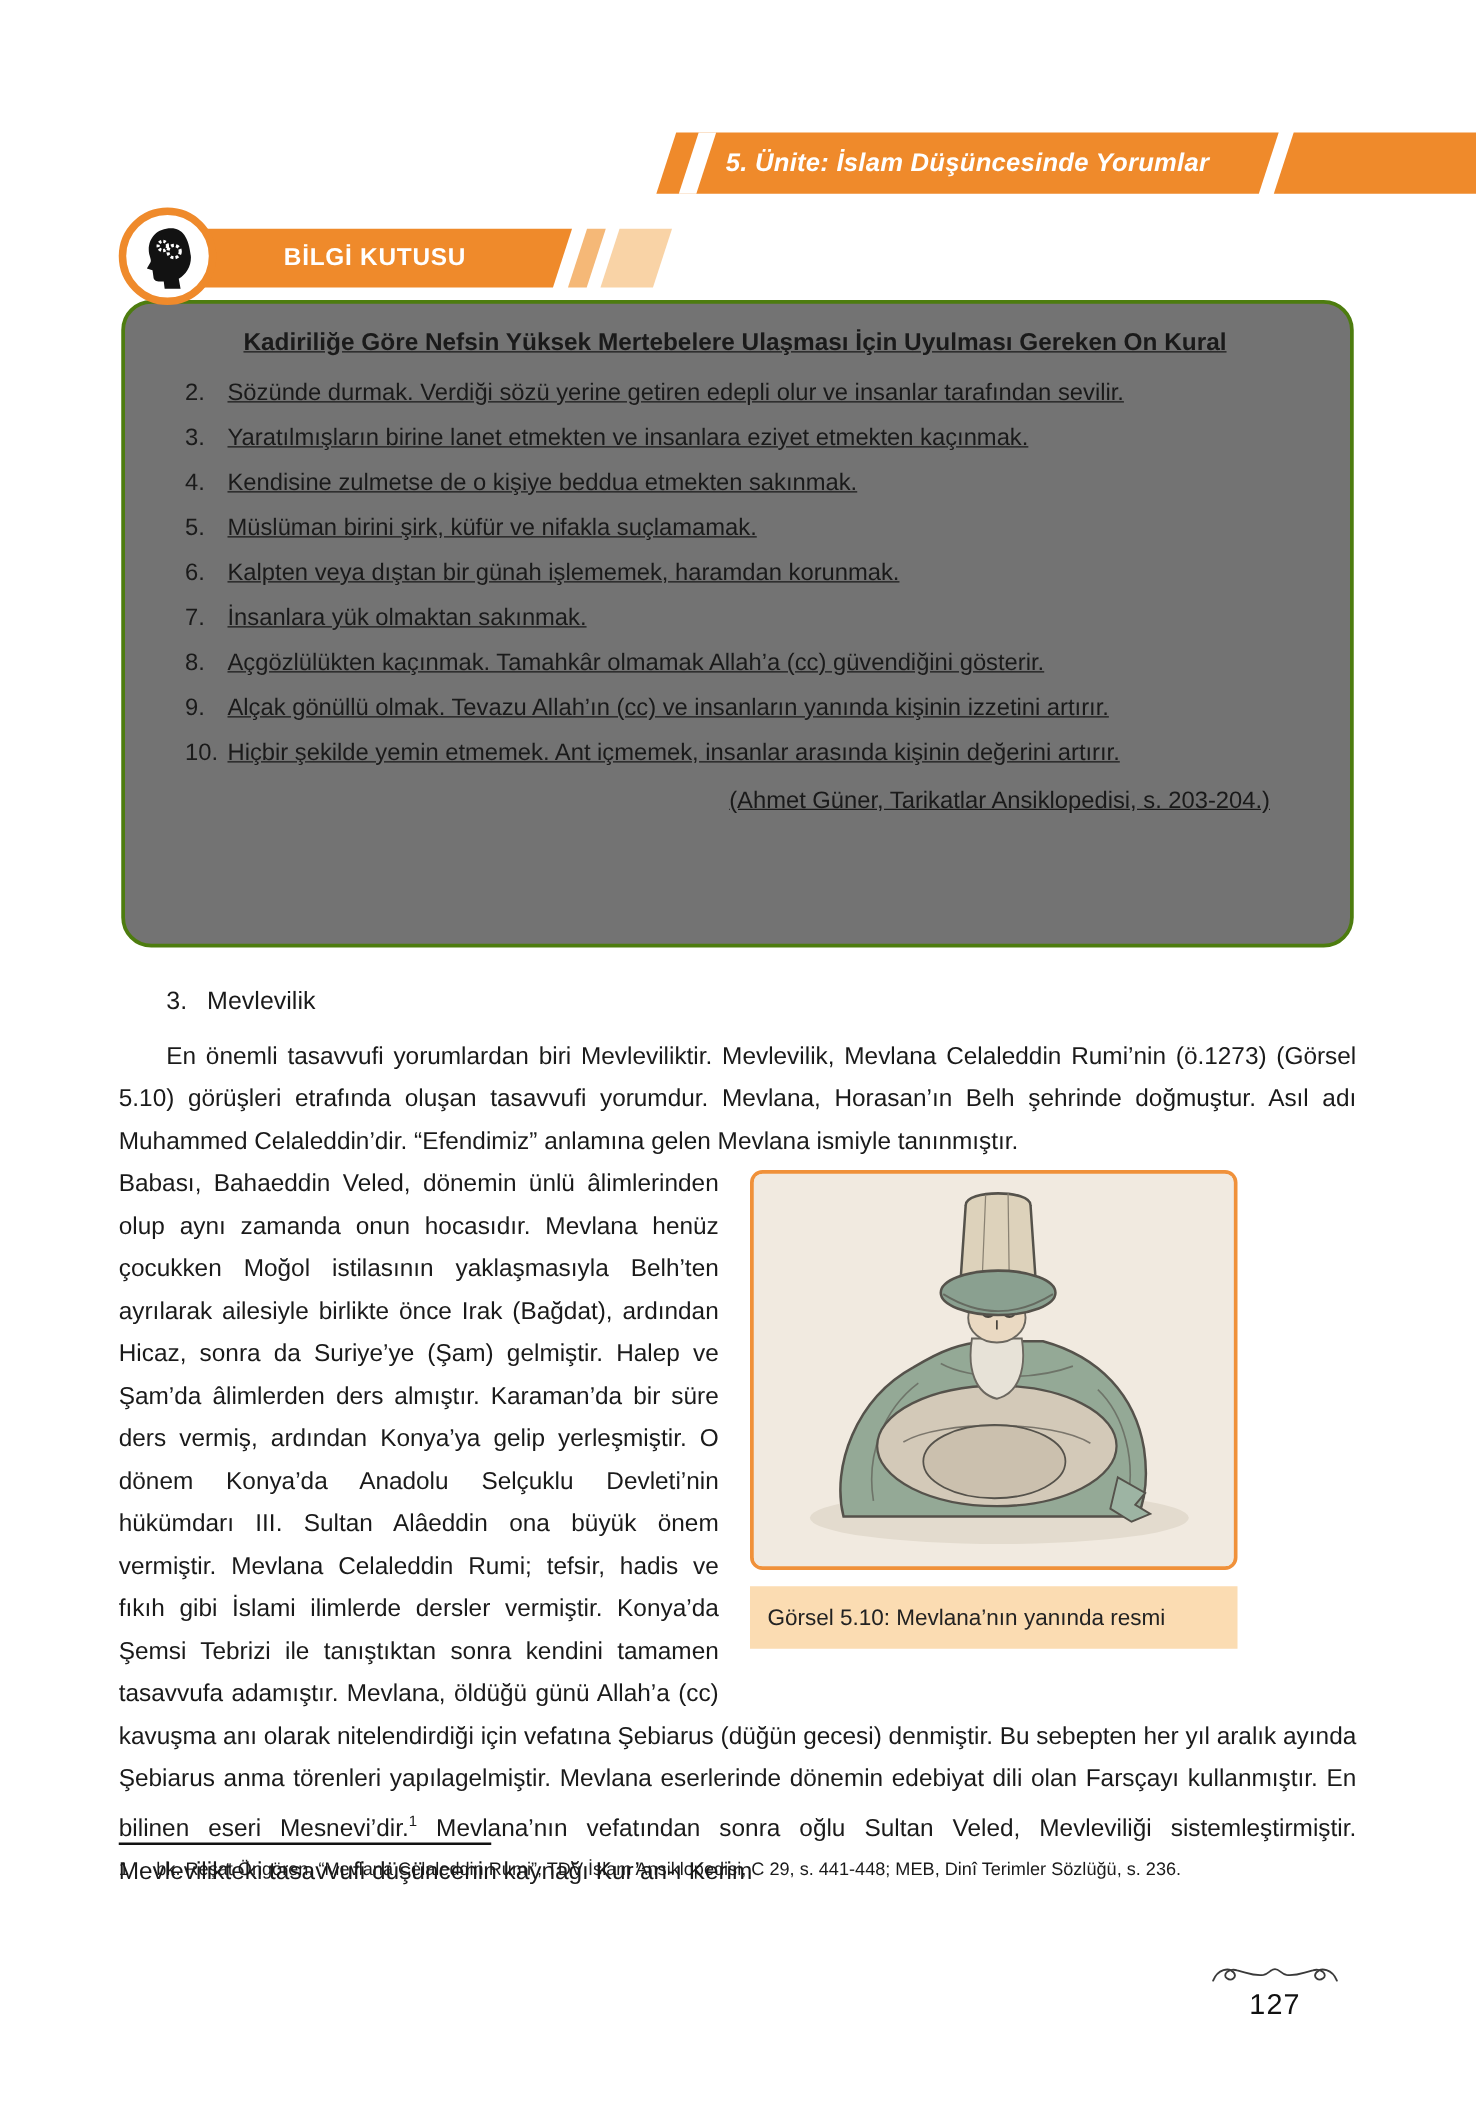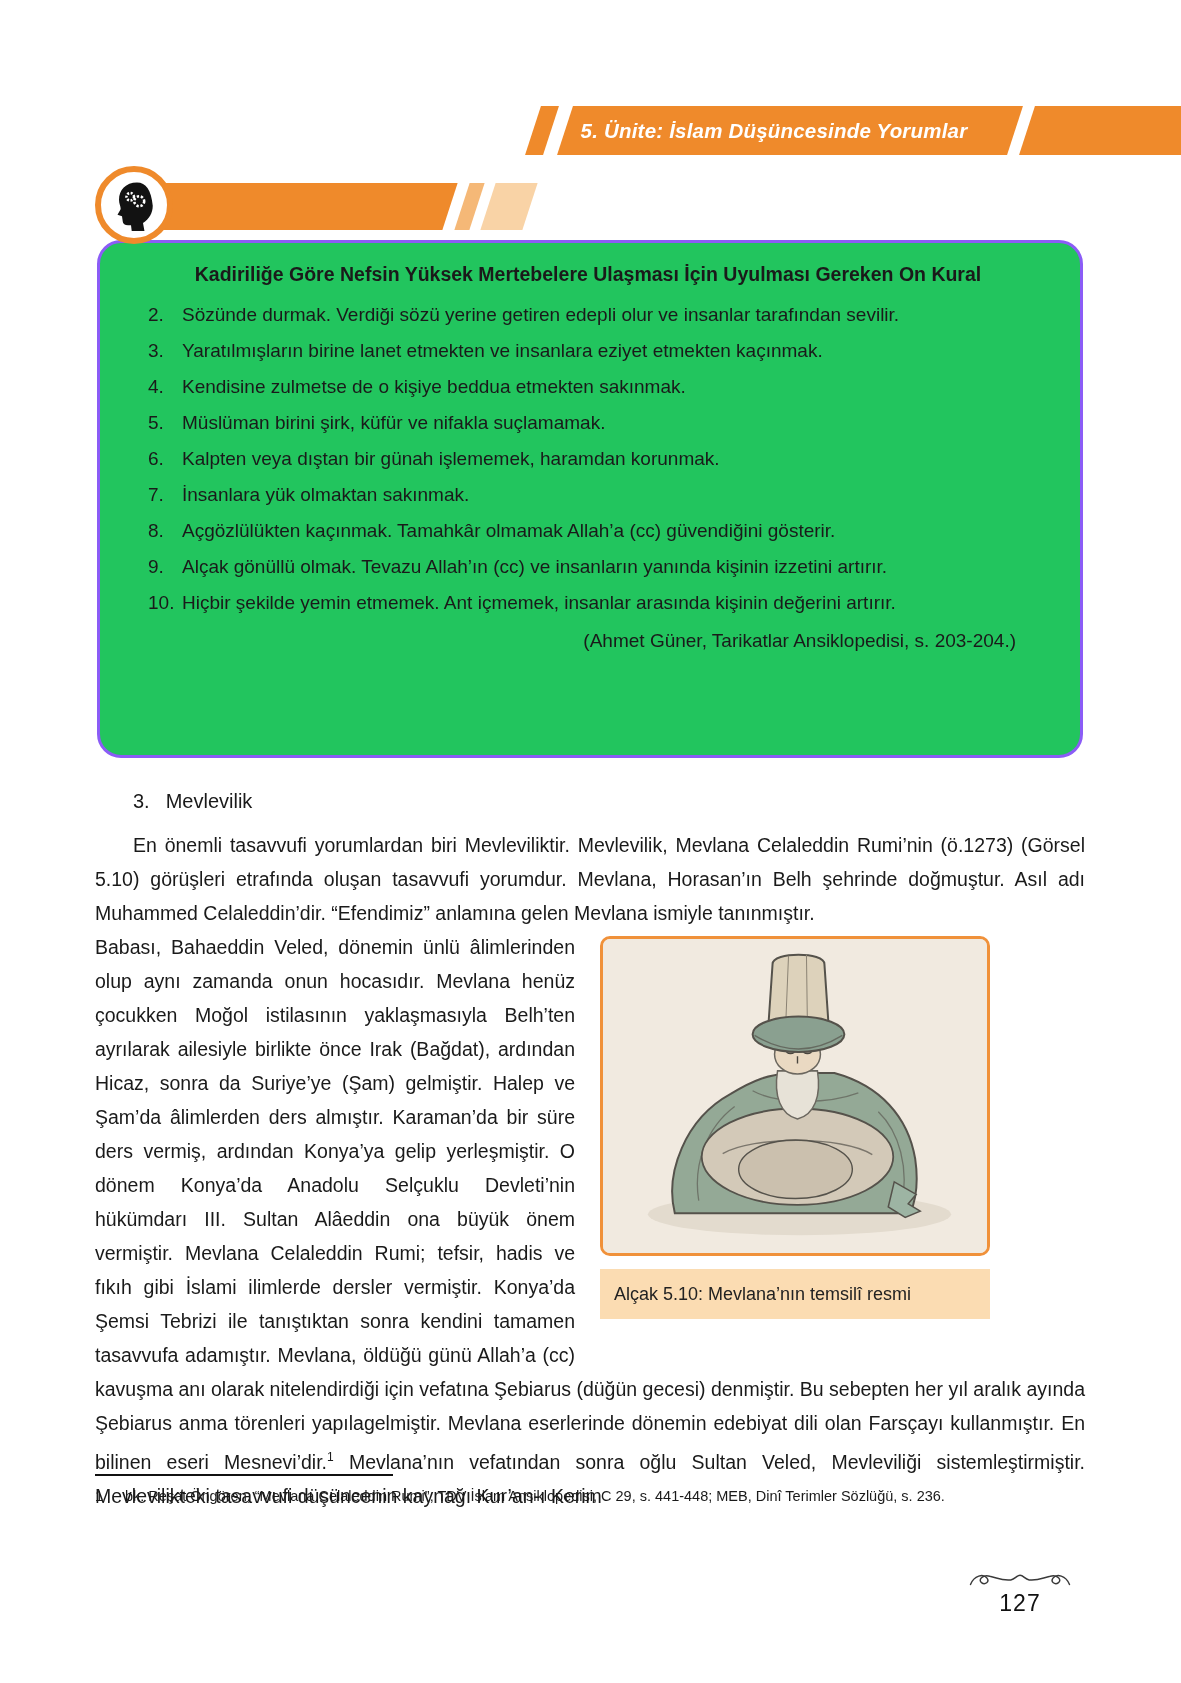--- a/index.html
+++ b/index.html
@@ -20,23 +20,23 @@
   .bk-piece{position:absolute;top:0;height:47px;transform:skewX(-18deg);}
   .bk-main{left:128px;width:322px;background:#EF8A2B;}
   .bk-s1{left:462px;width:15px;background:#F5B877;}
   .bk-s2{left:488px;width:42px;background:#F9D3A6;}
   .bk-text{position:absolute;left:150px;top:0;width:300px;line-height:47px;text-align:center;
            color:#fff;font-weight:bold;font-size:19.5px;letter-spacing:.6px;z-index:3;}
   .bk-icon{position:absolute;left:95px;top:166px;width:66px;height:66px;border-radius:50%;
            background:#fff;border:6px solid #EF8A2B;z-index:4;display:flex;align-items:center;justify-content:center;}
 
   
-  .info-box{position:absolute;left:97px;top:240px;width:986px;height:518px;background:#22c55e;
-            border:3px solid #8b5cf6;border-radius:24px;z-index:1;box-sizing:border-box;
-            padding:12px 14px 0 10px;}
+  .info-box{position:absolute;left:97px;top:240px;width:986px;height:518px;background:#737373;
+            border:3px solid #4d7c0f;border-radius:24px;z-index:1;box-sizing:border-box;
+            padding:12px 14px 0 10px;text-decoration:underline;}
   .ib-title{text-align:center;font-weight:bold;font-size:19.5px;margin:6px 0 10px 0;line-height:26px;}
   .rule{margin:0;font-size:19px;line-height:36px;text-indent:38px;}
   .rule-num{display:inline-block;min-width:34px;text-indent:0;}
   .ib-attrib{margin:2px 0 0 0;font-size:19px;line-height:36px;text-align:right;padding-right:50px;}
 
   
   .main-text{position:absolute;left:95px;top:786px;width:990px;}
   .sec-head{margin-left:38px;font-weight:normal;font-size:20px;line-height:30px;}
   .sec-num{margin-right:16px;}
   .para{margin:12px 0 0 0;font-size:19.5px;line-height:34px;text-align:justify;}
@@ -71,20 +71,21 @@
     <div class="ub-piece ub-main"></div>
     <div class="ub-piece ub-slash"></div>
     <div class="ub-piece ub-right"></div>
     <div class="ub-text">5. Ünite: İslam Düşüncesinde Yorumlar</div>
   </div>
 
   <div class="bk-banner">
     <div class="bk-piece bk-main"></div>
     <div class="bk-piece bk-s1"></div>
     <div class="bk-piece bk-s2"></div>
+    <div class="bk-text">BİLGİ KUTUSU</div>
   </div>
   <div class="bk-icon">
     <svg width="48" height="52" viewBox="0 0 64 68" aria-hidden="true">
       <path d="M36 4 C21 4 12 14 12 27 c0 6 3 10 2 13 l-4 7 6 2 1 7 c0 3 3 5 7 5 l4 0 1 8 17 0 -2 -11 c8 -5 13 -13 13 -23 C55 14 48 4 36 4 Z" fill="#121212"></path>
       <g fill="none" stroke="#ffffff" stroke-width="3.4">
         <circle cx="27" cy="23" r="5" stroke-dasharray="2.6 2.1"></circle>
         <circle cx="39" cy="29" r="6.6" stroke-dasharray="3.1 2.3"></circle>
       </g>
     </svg>
   </div>
@@ -136,21 +137,21 @@
             <path d="M120,205 C150,188 240,188 270,206" fill="none" stroke="#55524b" stroke-width="1.3" opacity="0.7"></path>
             <path d="M175,126 C171,150 178,168 195,172 C212,168 219,150 215,126 Z" fill="#e7e2d7" stroke="#6b675f" stroke-width="1.5"></path>
             <ellipse cx="195" cy="110" rx="23" ry="19" fill="#ead9c2" stroke="#6b675f" stroke-width="1.5"></ellipse>
             <path d="M184,108 q4,3 8,0 M201,108 q4,3 8,0 M195,112 l0,7" fill="none" stroke="#4a463f" stroke-width="1.4"></path>
             <path d="M170,24 C170,12 222,12 222,24 L226,80 C210,92 180,92 166,80 Z" fill="#ddd2bb" stroke="#55524b" stroke-width="2"></path>
             <path d="M186,16 L183,86 M204,15 L205,87" fill="none" stroke="#8a8273" stroke-width="1"></path>
             <ellipse cx="196" cy="91" rx="46" ry="17" fill="#8aa090" stroke="#55524b" stroke-width="2"></ellipse>
             <path d="M152,92 q44,26 88,0" fill="none" stroke="#55524b" stroke-width="1.4" opacity="0.7"></path>
           </svg>
         </div>
-        <figcaption class="fig-caption">Alçak 5.10: Mevlana’nın temsilî resmi</figcaption>
+        <figcaption class="fig-caption">Görsel 5.10: Mevlana’nın yanında resmi</figcaption>
         <div class="fig-spacer"></div>
       </figure>
       <p class="para" style="margin-top:0;"><span>Babası, Bahaeddin Veled, dönemin ünlü âlimlerinden olup aynı zamanda onun hocasıdır. Mevlana henüz çocukken Moğol istilasının yaklaşmasıyla Belh’ten ayrılarak ailesiyle birlikte önce Irak (Bağdat), ardından Hicaz, sonra da Suriye’ye (Şam) gelmiştir. Halep ve Şam’da âlimlerden ders almıştır. Karaman’da bir süre ders vermiş, ardından Konya’ya gelip yerleşmiştir. O dönem Konya’da Anadolu Selçuklu Devleti’nin hükümdarı III. Sultan Alâeddin ona büyük önem vermiştir. Mevlana Celaleddin Rumi; tefsir, hadis ve fıkıh gibi İslami ilimlerde dersler vermiştir. Konya’da Şemsi Tebrizi ile tanıştıktan sonra kendini tamamen tasavvufa adamıştır. Mevlana, öldüğü günü Allah’a (cc) kavuşma anı olarak nitelendirdiği için vefatına Şebiarus (düğün gecesi) denmiştir. Bu sebepten her yıl aralık ayında Şebiarus anma törenleri yapılagelmiştir. Mevlana eserlerinde dönemin edebiyat dili olan Farsçayı kullanmıştır. En bilinen eseri Mesnevi’dir.</span><sup>1</sup><span> Mevlana’nın vefatından sonra oğlu Sultan Veled, Mevleviliği sistemleştirmiştir. Mevlevilikteki tasavvufi düşüncenin kaynağı Kur’an-ı Kerim</span></p>
     </div>
   </div>
 
   <div class="footnote-block">
     <div class="fn-rule"></div>
     <p class="fn-text"><span class="fn-num">1</span><span>bk. Reşat Öngören,  “Mevlana Celaleddin Rumi”, TDV İslam Ansiklopedisi, C 29, s. 441-448;  MEB, Dinî Terimler Sözlüğü, s. 236.</span></p>
   </div>

